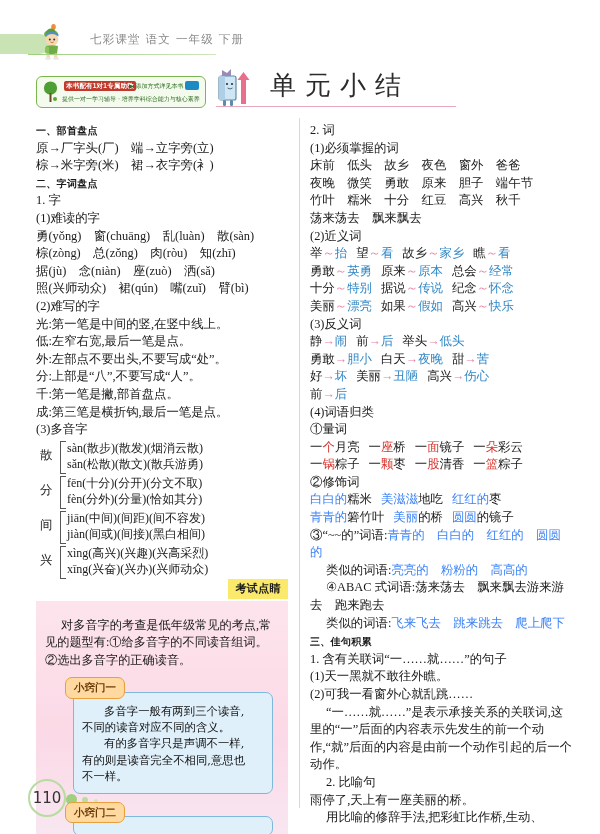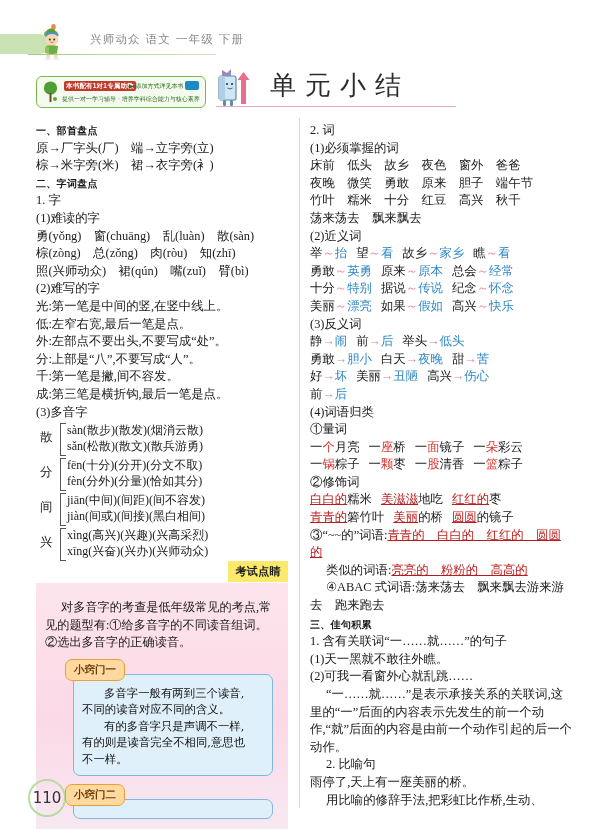--- a/index.html
+++ b/index.html
@@ -55,21 +55,21 @@
 
   .h2{font-weight:bold;font-size:10px;letter-spacing:.3px;margin:0;}
   .ln{margin:0;white-space:nowrap;}
   .ln-w{margin:0;}
   .ind{text-indent:16px;}
   .gap{display:inline-block;width:9px;}
 
   
   .blue{color:#2f86c5;}
   .pink{color:#e87fa4;}
-  .red{color:#b91c1c;text-decoration:underline;}
+  .red{color:#3b82f6;}
   .redk{color:#d8342c;}
 
   
   .poly{position:relative;margin:0;height:35px;}
   .poly-key{position:absolute;left:4px;top:8px;font-size:12.4px;}
   .poly-brace{position:absolute;left:24px;top:2px;width:5px;height:31px;
     border-left:1.1px solid #555;border-top:1.1px solid #555;
     border-bottom:1.1px solid #555;}
   .poly-r1{position:absolute;left:31px;top:1px;font-size:12px;white-space:nowrap;}
   .poly-r2{position:absolute;left:31px;top:17px;font-size:12px;white-space:nowrap;}
@@ -121,21 +121,21 @@
       <circle cx="13.8" cy="15.4" r="1" fill="#333"></circle>
       <circle cx="18.2" cy="15.4" r="1" fill="#333"></circle>
       <path d="M14.5 18 Q16 19.3 17.6 18" stroke="#b8743a" stroke-width=".9" fill="none"></path>
       <path d="M10 22 Q16 20.4 22 22 L21 30 L11 30 Z" fill="#6fae46"></path>
       <rect x="9" y="22.5" width="4" height="7" rx="1.6" fill="#8cc45e"></rect>
       <rect x="10.5" y="29.5" width="3.4" height="5" rx="1.3" fill="#f6d8b0"></rect>
       <rect x="18" y="29.5" width="3.4" height="5" rx="1.3" fill="#f6d8b0"></rect>
       <ellipse cx="12" cy="34.6" rx="3" ry="1.3" fill="#e8e8e8"></ellipse>
       <ellipse cx="20" cy="34.6" rx="3" ry="1.3" fill="#e8e8e8"></ellipse>
     </svg>
-    <div class="hdr-text">兴师动众  语文 一年级 下册</div>
+    <div class="hdr-text">七彩课堂  语文 一年级 下册</div>
     <div class="hdr-rule"></div>
   </div>
 
   <div class="badge">
     <svg class="badge-tree" viewBox="0 0 17 22">
       <circle cx="8.5" cy="7" r="6.6" fill="#4f9e35"></circle>
       <rect x="7.5" y="12" width="2" height="9" fill="#6b4a26"></rect>
     </svg>
     <div class="badge-l1">本书配有1对1专属助教</div>
     <div class="badge-l1b">▶ 添加方式详见本书</div>
@@ -167,29 +167,30 @@
     <div id="radical-rows">
         <p class="ln">原→厂字头(厂)　端→立字旁(立)</p>
         <p class="ln">棕→米字旁(米)　裙→衣字旁(衤)</p>
       </div>
     <p class="h2">二、字词盘点</p>
     <p class="ln">1. 字</p>
     <p class="ln">(1)难读的字</p>
     <div id="hardread-rows">
         <p class="ln">勇(yǒng)　窗(chuāng)　乱(luàn)　散(sàn)</p>
         <p class="ln">棕(zòng)　总(zǒng)　肉(ròu)　知(zhī)</p>
+        <p class="ln">据(jù)　念(niàn)　座(zuò)　洒(sǎ)</p>
         <p class="ln">照(兴师动众)　裙(qún)　嘴(zuǐ)　臂(bì)</p>
       </div>
     <p class="ln">(2)难写的字</p>
     <div id="hardwrite-rows">
         <p class="ln">光:第一笔是中间的竖,在竖中线上。</p>
         <p class="ln">低:左窄右宽,最后一笔是点。</p>
         <p class="ln">外:左部点不要出头,不要写成“处”。</p>
         <p class="ln">分:上部是“八”,不要写成“人”。</p>
-        <p class="ln">千:第一笔是撇,间不容发。</p>
+        <p class="ln">千:第一笔是撇,部首盘点。</p>
         <p class="ln">成:第三笔是横折钩,最后一笔是点。</p>
       </div>
     <p class="ln">(3)多音字</p>
     <div id="poly-rows">
         <div class="poly">
           <span class="poly-key">散</span>
           <span class="poly-brace"></span>
           <span class="poly-r1">sàn(散步)(散发)(烟消云散)</span>
           <span class="poly-r2">sǎn(松散)(散文)(散兵游勇)</span>
         </div>
@@ -266,20 +267,23 @@
       </div>
     <p class="ln-w">
       <span>③“~~的”词语:</span><span class="red">青青的　白白的　红红的　圆圆的</span>
     </p>
     <p class="ln-w ind">
       <span>类似的词语:</span><span class="red">亮亮的　粉粉的　高高的</span>
     </p>
     <p class="ln-w ind">
       <span>④ABAC 式词语:</span><span>荡来荡去　飘来飘去游来游去　跑来跑去</span>
     </p>
+    <p class="ln-w ind">
+      <span>类似的词语:</span><span class="red">飞来飞去　跳来跳去　爬上爬下</span>
+    </p>
     <p class="h2" style="margin-top:1px;">三、佳句积累</p>
     <p class="ln">1. 含有关联词“一……就……”的句子</p>
     <div id="item1-rows">
         <p class="ln">(1)天一黑就不敢往外瞧。</p>
         <p class="ln">(2)可我一看窗外心就乱跳……</p>
       </div>
     <p class="ln-w ind">“一……就……”是表示承接关系的关联词,这里的“一”后面的内容表示先发生的前一个动作,“就”后面的内容是由前一个动作引起的后一个动作。</p>
     <p class="ln ind">2. 比喻句</p>
     <p class="ln">雨停了,天上有一座美丽的桥。</p>
     <p class="ln-w ind">用比喻的修辞手法,把彩虹比作桥,生动、</p>

